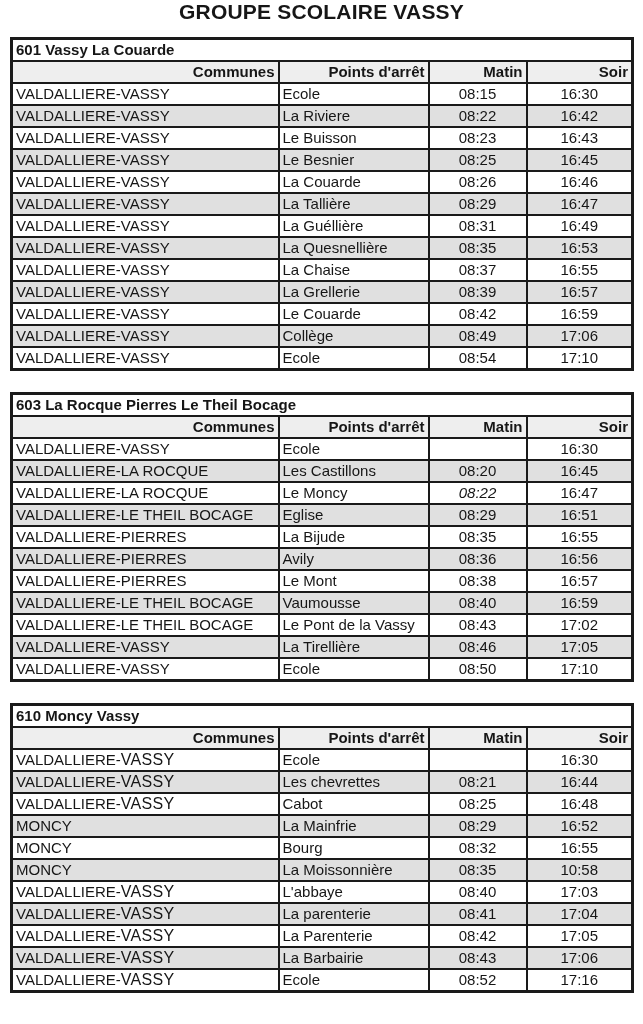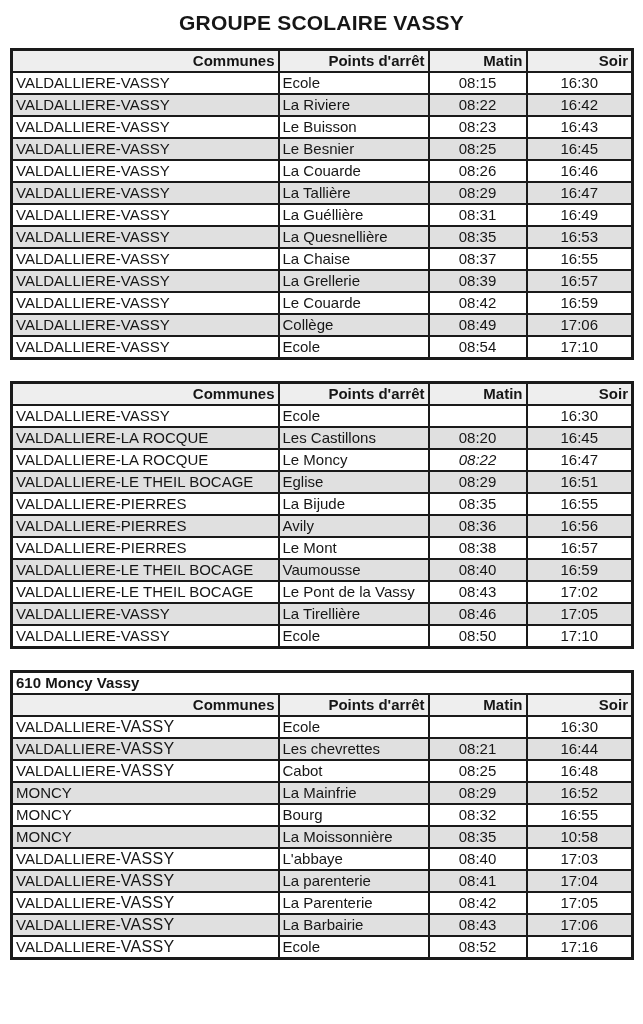--- a/index.html
+++ b/index.html
@@ -7,21 +7,20 @@
     padding: 0;
     background: #ffffff;
   }
   body {
     width: 643px;
     font-family: "Liberation Sans", "DejaVu Sans", sans-serif;
     color: #161616;
   }
   .page {
     width: 643px;
-    padding-top: 11px;
   }
   h1.doc-title {
     margin: 0 0 13px 0;
     text-align: center;
     font-size: 21px;
     font-weight: bold;
     letter-spacing: 0.2px;
     color: #161616;
   }
   table.timetable {
@@ -80,20 +79,23 @@
   <div id="tables">
       <table class="timetable">
         <colgroup>
           <col style="width: 267px;">
           <col style="width: 150px;">
           <col style="width: 98px;">
           <col style="width: 106px;">
         </colgroup>
         <thead>
           <tr>
+            <th colspan="4" class="section-title">601 Vassy La Couarde</th>
+          </tr>
+          <tr>
             <th class="col-h">Communes</th>
             <th class="col-h">Points d'arrêt</th>
             <th class="col-h">Matin</th>
             <th class="col-h">Soir</th>
           </tr>
         </thead>
         <tbody>
           <tr>
             <td>VALDALLIERE-VASSY</td>
             <td>Ecole</td>
@@ -176,20 +178,23 @@
       </table>
       <table class="timetable">
         <colgroup>
           <col style="width: 267px;">
           <col style="width: 150px;">
           <col style="width: 98px;">
           <col style="width: 106px;">
         </colgroup>
         <thead>
           <tr>
+            <th colspan="4" class="section-title">603 La Rocque Pierres Le Theil Bocage</th>
+          </tr>
+          <tr>
             <th class="col-h">Communes</th>
             <th class="col-h">Points d'arrêt</th>
             <th class="col-h">Matin</th>
             <th class="col-h">Soir</th>
           </tr>
         </thead>
         <tbody>
           <tr>
             <td>VALDALLIERE-VASSY</td>
             <td>Ecole</td>

